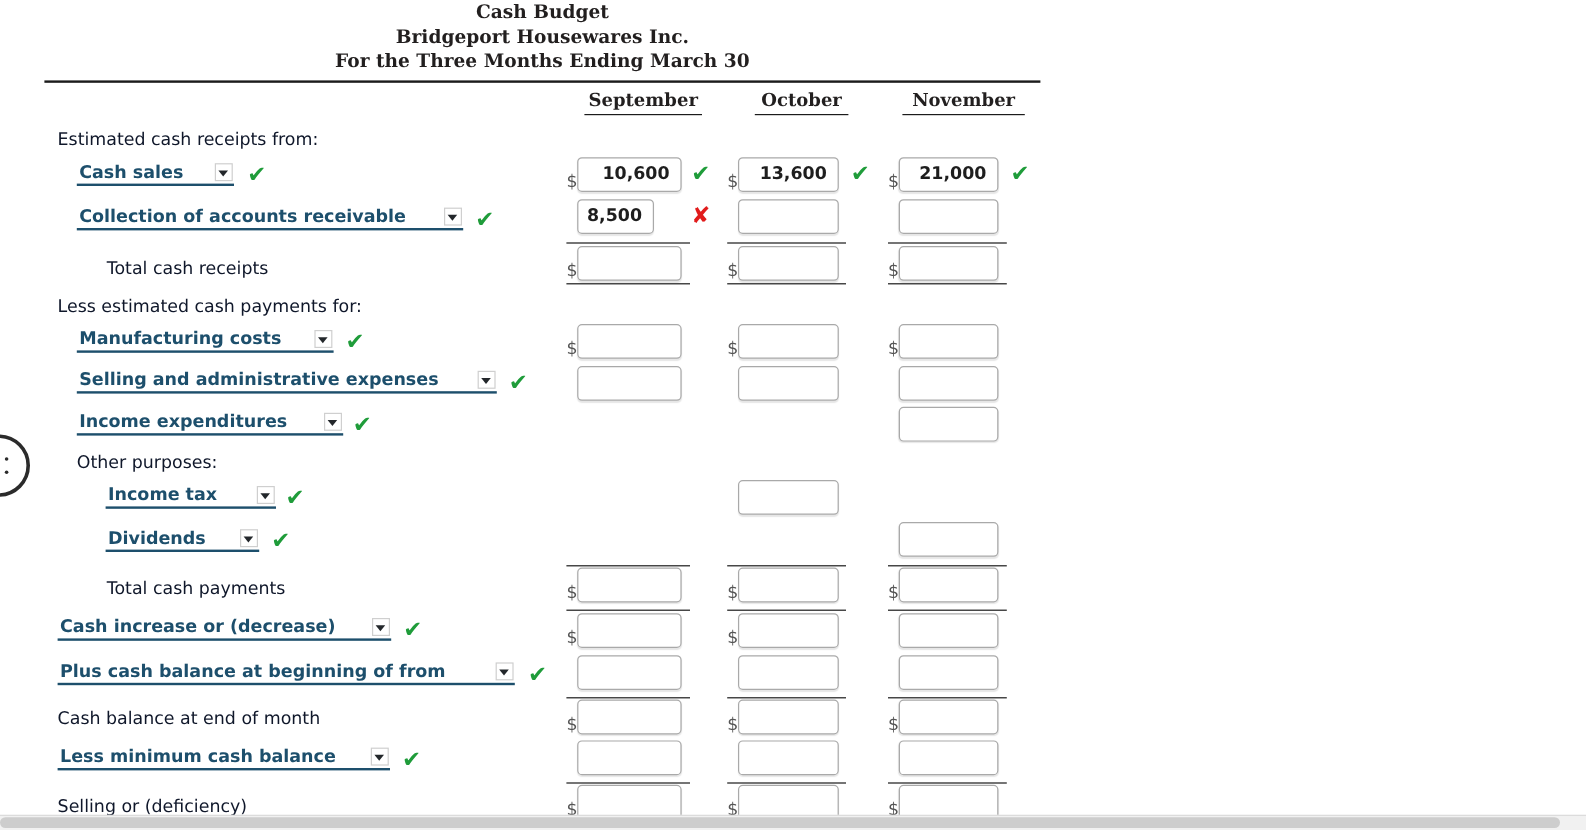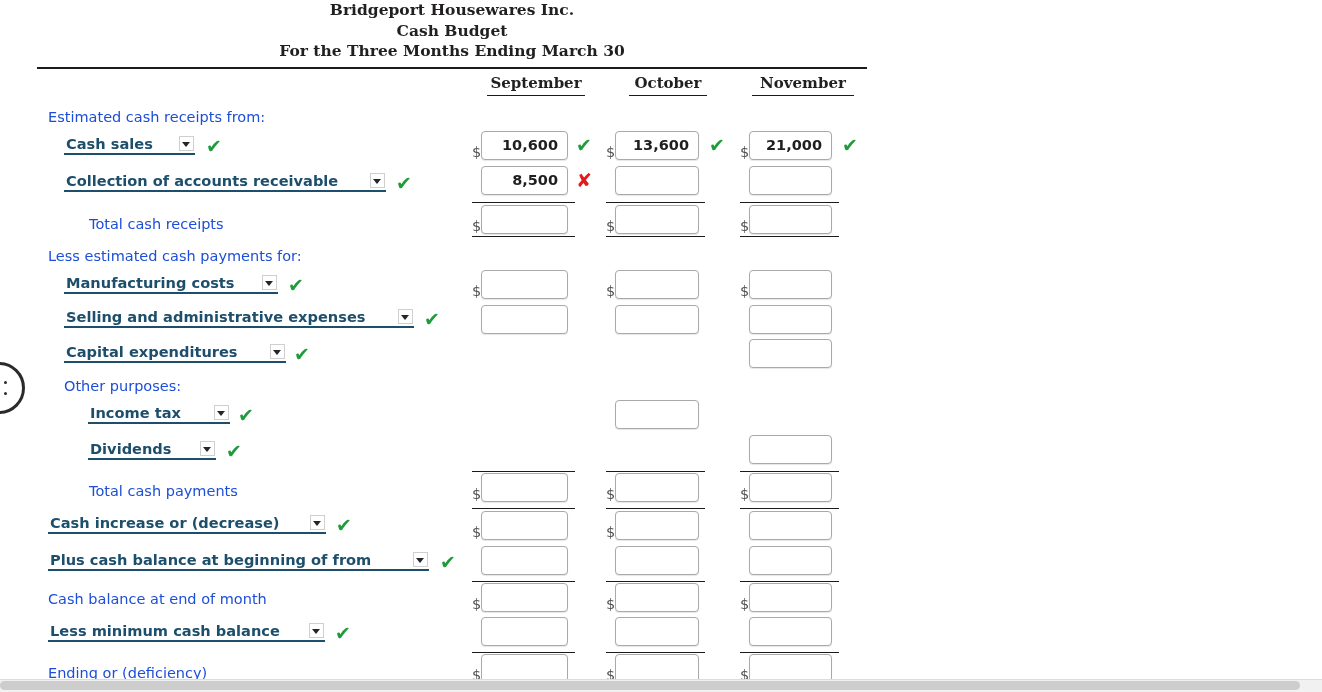--- a/index.html
+++ b/index.html
@@ -61,21 +61,21 @@
     text-align: center;
     white-space: nowrap;
     border-bottom: 1.6px solid #1b1b1b;
     padding-bottom: 3px;
   }
 
   
   .lbl {
     position: absolute;
     font-size: 14.5px;
-    color: #1d4ed8;
+    color: #0f172a;
     white-space: nowrap;
   }
 
   
   .dd {
     position: absolute;
     height: 21px;
     box-sizing: border-box;
     border-bottom: 2px solid #1d4f6c;
     background: #fff;
@@ -198,22 +198,22 @@
     background: #cdcdcd;
     border-radius: 5px;
   }
 </style>
 </head>
 <body>
 
 <div id="sheet">
 
   <div class="title-block">
+    <div class="title-line">Cash Budget</div>
     <div class="title-line">Bridgeport Housewares Inc.</div>
-    <div class="title-line">Cash Budget</div>
     <div class="title-line">For the Three Months Ending March 30</div>
   </div>
 
   <div class="top-rule"></div>
 
   <div class="col-head" style="left:487px; top:74px; width:98px;">September</div>
   <div class="col-head" style="left:629px; top:74px; width:78px;">October</div>
   <div class="col-head" style="left:752px; top:74px; width:102px;">November</div>
 
   <div class="lbl" style="left:48px; top:109px;">Estimated cash receipts from:</div>
@@ -235,21 +235,21 @@
   <span class="dollar" style="left:740px; top:145px;">$</span>
   <div class="inp" style="left:749px; top:131px; width:83px;">21,000</div>
   <span class="mark ok" style="left:842px; top:136px;">✔</span>
 
   <div class="dd" style="left:64px; top:171px; width:322px;">
     <span class="dd-text">Collection of accounts receivable</span>
     <span class="dd-arrow"></span>
   </div>
   <span class="mark ok" style="left:396px; top:174px;">✔</span>
 
-  <div class="inp" style="left:481px; top:166px; width:87px;">8,500</div>
+  <div class="inp" style="left:481px; top:166px; width:64px;">8,500</div>
   <span class="mark bad" style="left:576px; top:171px;">✘</span>
 
   <div class="inp" style="left:615px; top:166px; width:84px;"></div>
   <div class="inp" style="left:749px; top:166px; width:83px;"></div>
 
   <div class="seg" style="left:472px; top:202px; width:103px;"></div>
   <div class="seg" style="left:606px; top:202px; width:99px;"></div>
   <div class="seg" style="left:740px; top:202px; width:99px;"></div>
 
   <div class="lbl" style="left:89px; top:216px;">Total cash receipts</div>
@@ -284,21 +284,21 @@
     <span class="dd-text">Selling and administrative expenses</span>
     <span class="dd-arrow"></span>
   </div>
   <span class="mark ok" style="left:424px; top:310px;">✔</span>
 
   <div class="inp" style="left:481px; top:305px; width:87px;"></div>
   <div class="inp" style="left:615px; top:305px; width:84px;"></div>
   <div class="inp" style="left:749px; top:305px; width:83px;"></div>
 
   <div class="dd" style="left:64px; top:342px; width:222px;">
-    <span class="dd-text">Capital expenditures</span>
+    <span class="dd-text">Income expenditures</span>
     <span class="dd-arrow"></span>
   </div>
   <span class="mark ok" style="left:294px; top:345px;">✔</span>
 
   <div class="inp" style="left:749px; top:339px; width:83px;"></div>
 
   <div class="lbl" style="left:64px; top:378px;">Other purposes:</div>
 
   <div class="dd" style="left:88px; top:403px; width:142px;">
     <span class="dd-text">Income tax</span>
@@ -375,21 +375,21 @@
   <span class="mark ok" style="left:335px; top:624px;">✔</span>
 
   <div class="inp" style="left:481px; top:617px; width:87px;"></div>
   <div class="inp" style="left:615px; top:617px; width:84px;"></div>
   <div class="inp" style="left:749px; top:617px; width:83px;"></div>
 
   <div class="seg" style="left:472px; top:652px; width:103px;"></div>
   <div class="seg" style="left:606px; top:652px; width:99px;"></div>
   <div class="seg" style="left:740px; top:652px; width:99px;"></div>
 
-  <div class="lbl" style="left:48px; top:665px;">Ending or (deficiency)</div>
+  <div class="lbl" style="left:48px; top:665px;">Selling or (deficiency)</div>
 
   <span class="dollar" style="left:472px; top:668px;">$</span>
   <div class="inp" style="left:481px; top:654px; width:87px;"></div>
   <span class="dollar" style="left:606px; top:668px;">$</span>
   <div class="inp" style="left:615px; top:654px; width:84px;"></div>
   <span class="dollar" style="left:740px; top:668px;">$</span>
   <div class="inp" style="left:749px; top:654px; width:83px;"></div>
 
   <div class="edge-handle">
     <span class="dot d1"></span>

